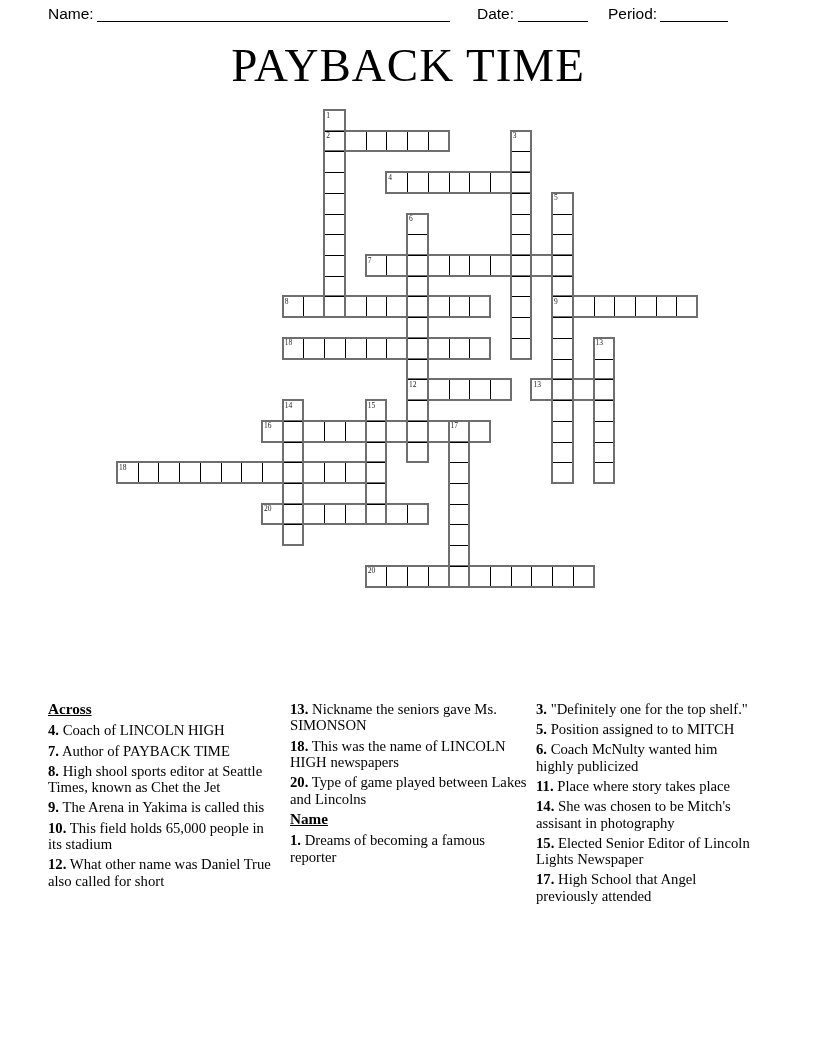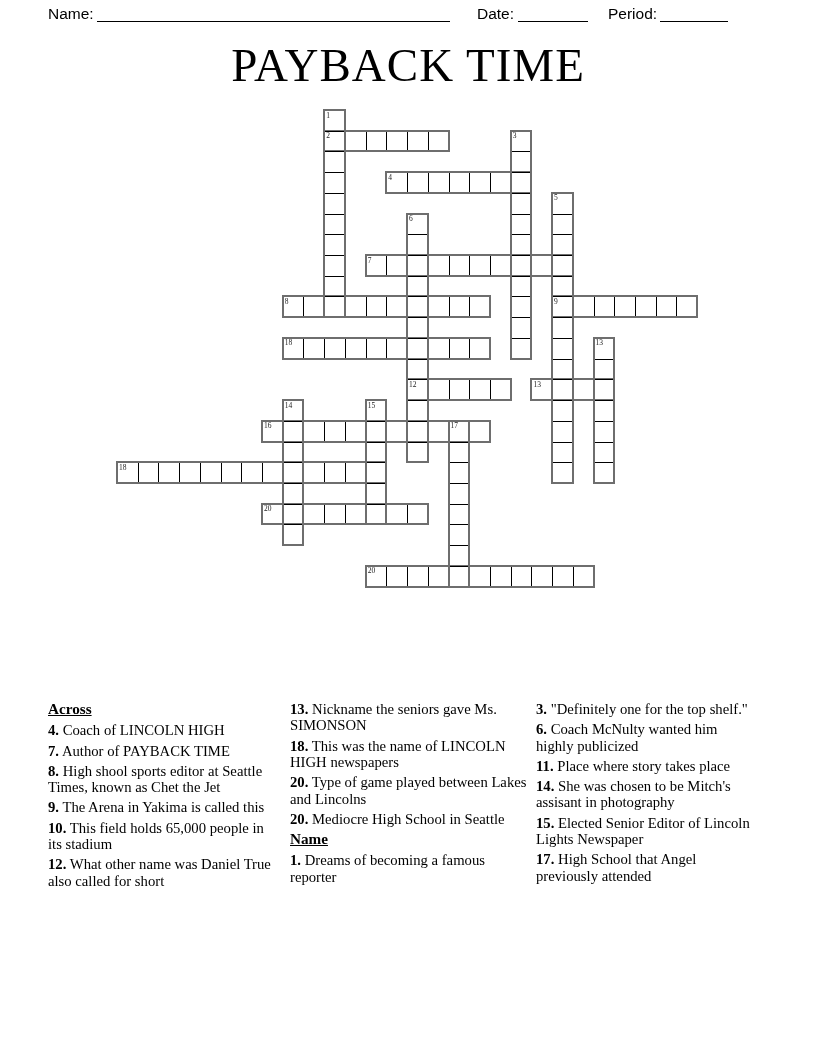--- a/index.html
+++ b/index.html
@@ -442,26 +442,26 @@
       <p class="clue"><b>7.</b> Author of PAYBACK TIME</p>
       <p class="clue"><b>8.</b> High shool sports editor at Seattle Times, known as Chet the Jet</p>
       <p class="clue"><b>9.</b> The Arena in Yakima is called this</p>
       <p class="clue"><b>10.</b> This field holds 65,000 people in its stadium</p>
       <p class="clue"><b>12.</b> What other name was Daniel True also called for short</p>
     </div>
   <div class="clues-col" id="cluecol1" style="left:290px;width:238px">
       <p class="clue"><b>13.</b> Nickname the seniors gave Ms. SIMONSON</p>
       <p class="clue"><b>18.</b> This was the name of LINCOLN HIGH newspapers</p>
       <p class="clue"><b>20.</b> Type of game played between Lakes and Lincolns</p>
-      <p class="clue"><b>20.</b> Mediocre High School in Seattle</p>
       <p class="clues-heading">Name</p>
       <p class="clue"><b>1.</b> Dreams of becoming a famous reporter</p>
     </div>
   <div class="clues-col" id="cluecol2" style="left:536px;width:214px">
       <p class="clue"><b>3.</b> "Definitely one for the top shelf."</p>
+      <p class="clue"><b>5.</b> Position assigned to to MITCH</p>
       <p class="clue"><b>6.</b> Coach McNulty wanted him highly publicized</p>
       <p class="clue"><b>11.</b> Place where story takes place</p>
       <p class="clue"><b>14.</b> She was chosen to be Mitch's assisant in photography</p>
       <p class="clue"><b>15.</b> Elected Senior Editor of Lincoln Lights Newspaper</p>
       <p class="clue"><b>17.</b> High School that Angel previously attended</p>
     </div>
 
 </div>
 
 </body></html>

